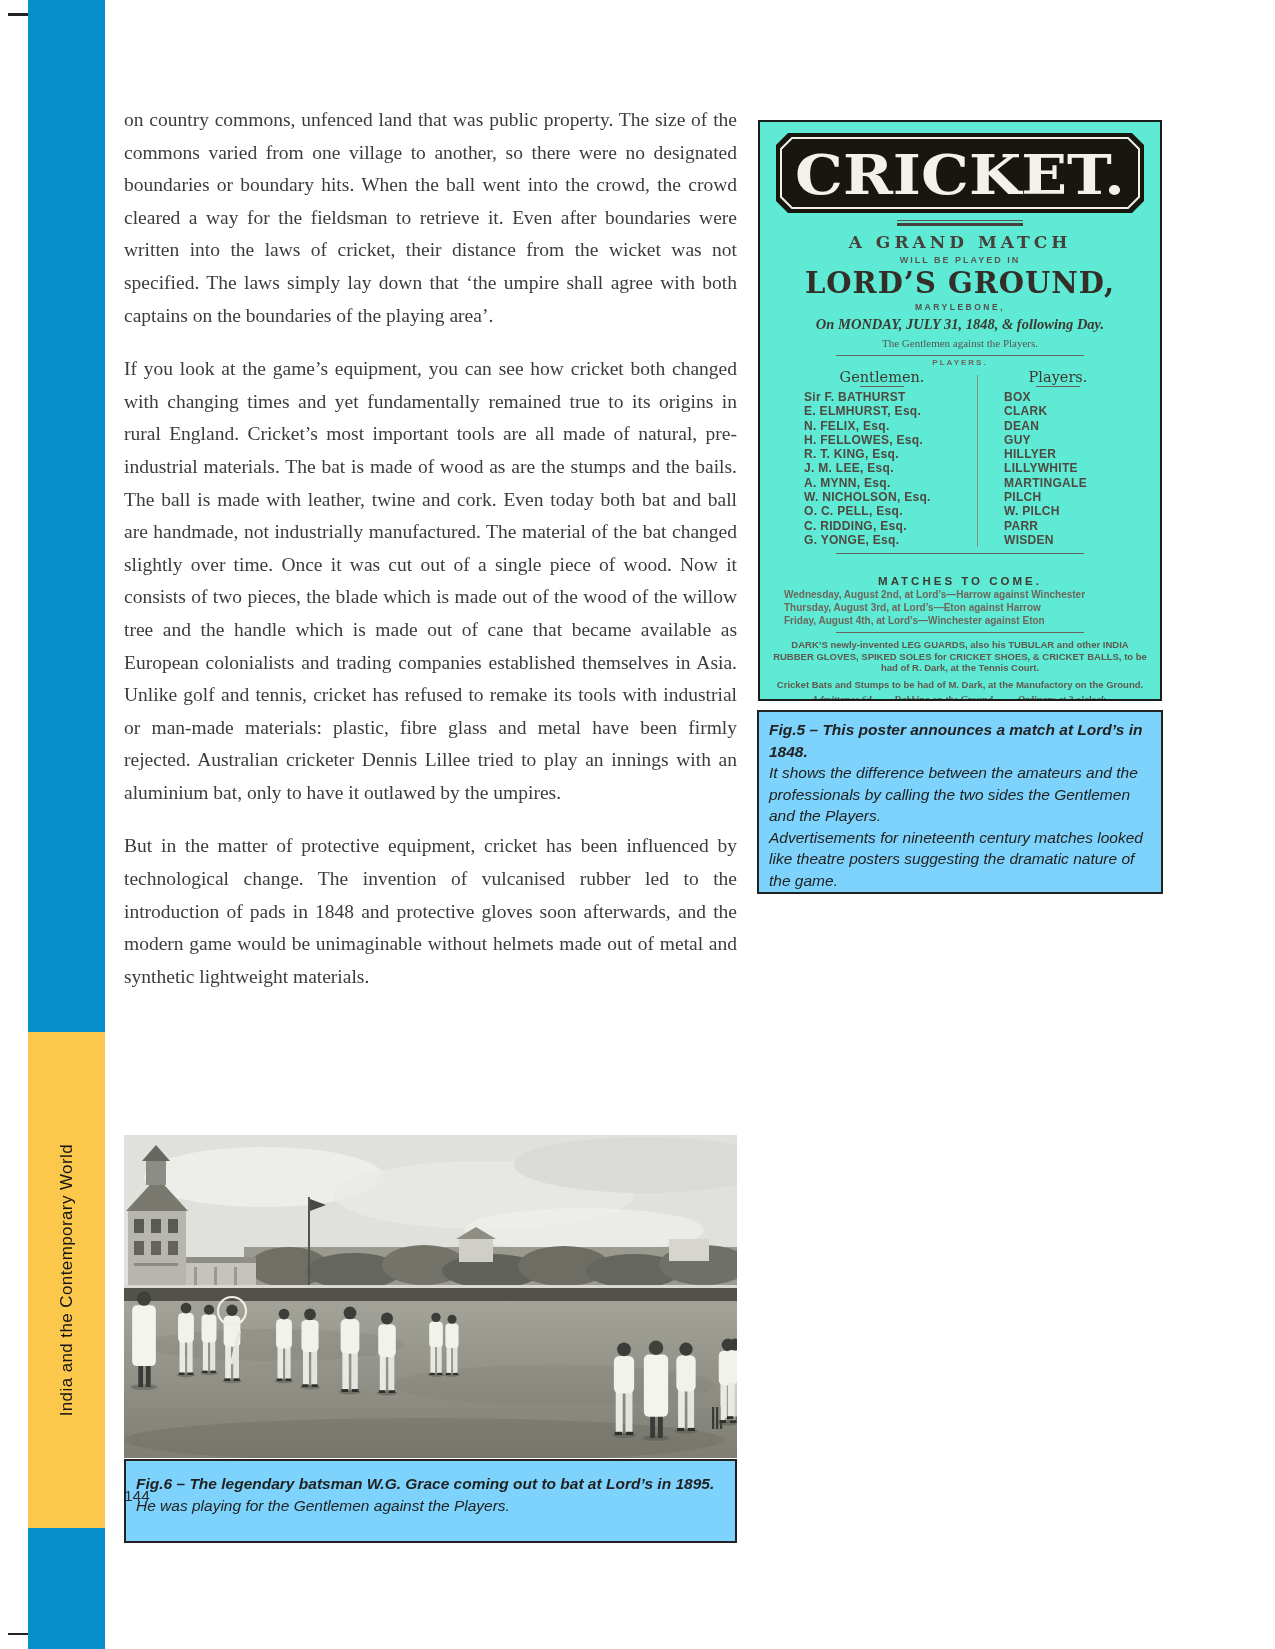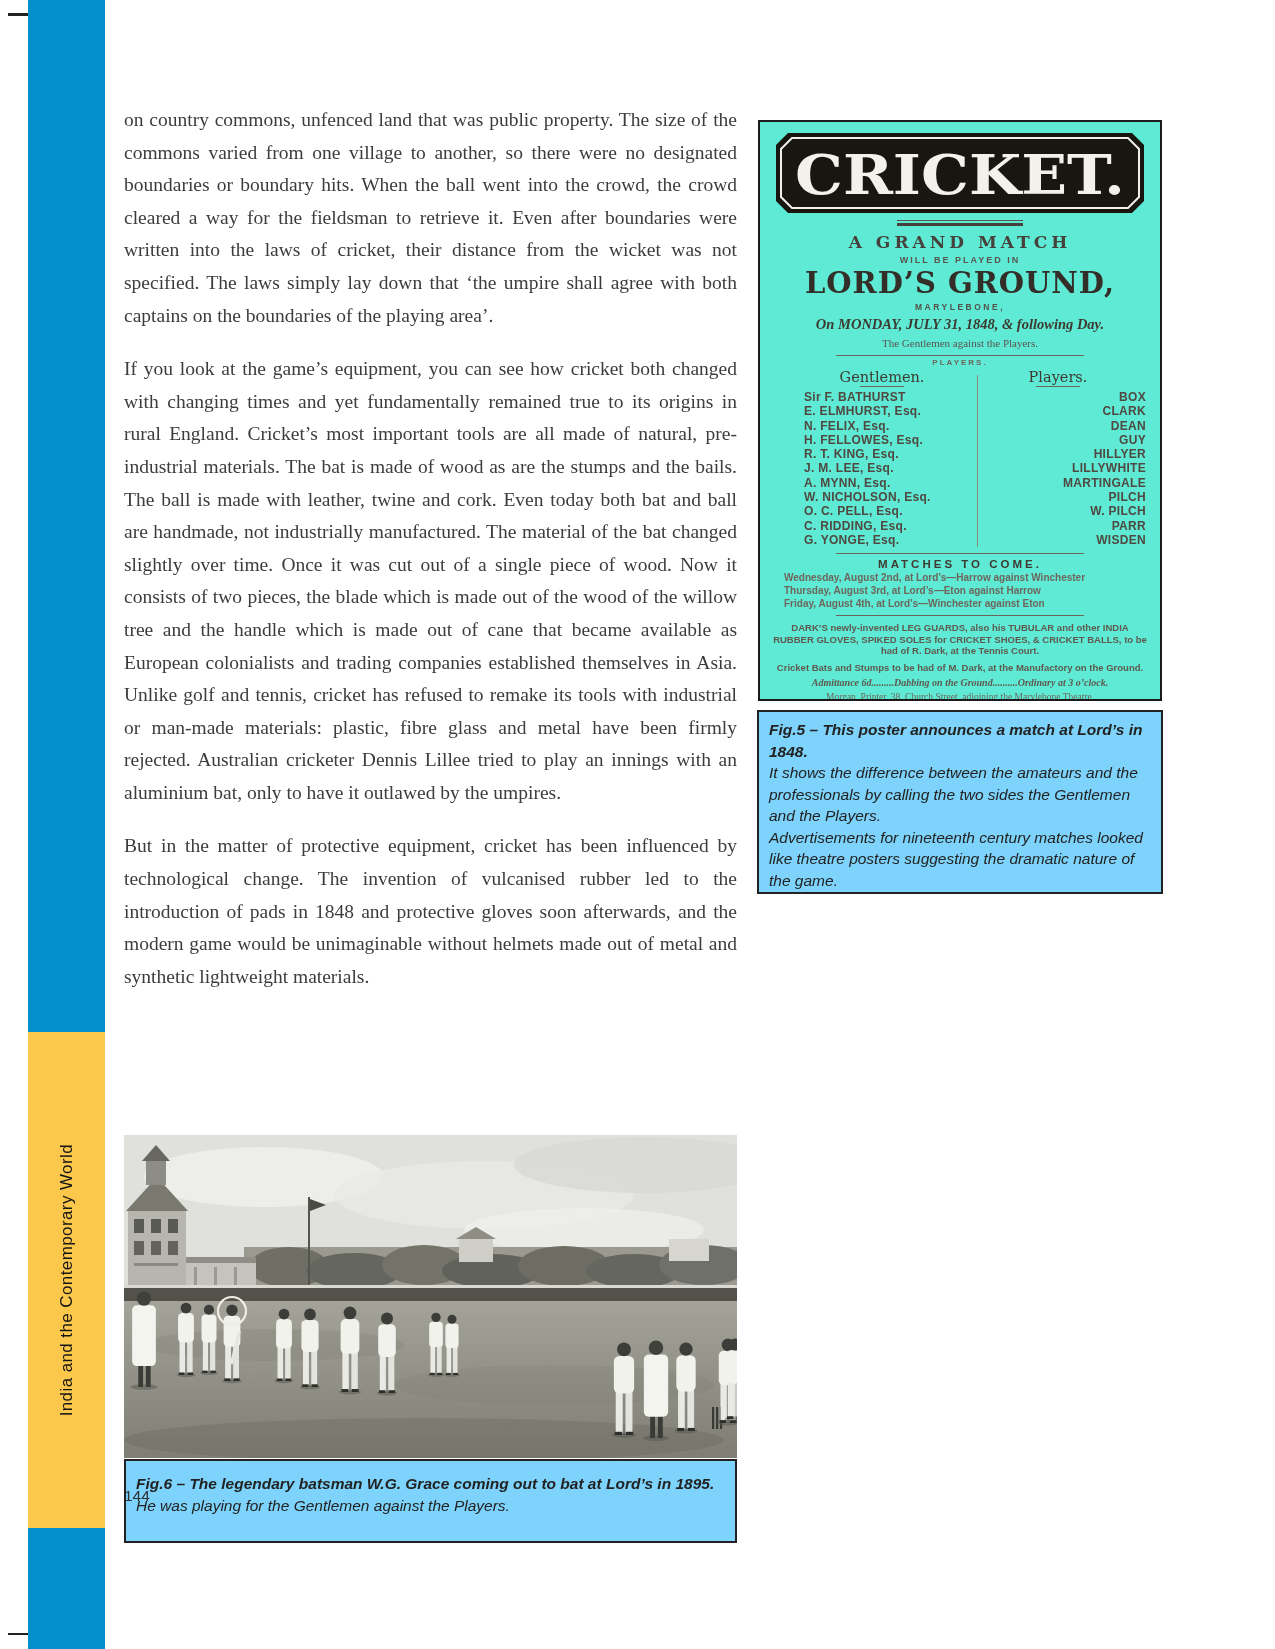--- a/index.html
+++ b/index.html
@@ -40,23 +40,23 @@
   .gents-vs{font-size:11px;color:#5a554e;margin-top:4px;}
   .rule-wide{width:62%;border-top:1.5px solid #6a645a;margin:6px auto 2px;}
   .players-sm{font-family:"Liberation Sans",sans-serif;font-size:8px;font-weight:bold;letter-spacing:2px;color:#6e675d;margin-top:1px;}
   #roster{position:relative;display:flex;text-align:left;margin:2px 14px 0 34px;
       font-family:"Liberation Sans",sans-serif;}
   .roster-col{width:50%;}
   .col-head{font-family:"DejaVu Serif",serif;font-weight:normal;font-size:14.5px;color:#3e3a32;text-align:center;}
   .head-rule{width:44px;border-top:1.5px solid #6a645a;margin:1px auto 3px;}
   .roster-name{font-size:12px;font-weight:bold;color:#4f4941;line-height:14.3px;letter-spacing:.3px;}
   #roster .left .roster-name{padding-left:10px;}
-  #roster .right .roster-name{padding-left:34px;text-align:right;}
+  #roster .right .roster-name{padding-left:34px;}
   #roster-divider{position:absolute;left:52%;top:6px;bottom:0;width:1px;background:#8d877c;}
-  .matches-head{font-family:"Liberation Sans",sans-serif;font-size:11.5px;font-weight:bold;letter-spacing:3px;color:#3f3a32;margin-top:4px;}
+  .matches-head{font-family:"Liberation Sans",sans-serif;font-size:11.5px;font-weight:bold;letter-spacing:3px;color:#3f3a32;margin-top:21px;}
   .match-line{font-family:"Liberation Sans",sans-serif;font-size:10px;font-weight:bold;color:#6e665c;
       text-align:left;margin:2px 0 0 24px;}
   .ad1{font-family:"Liberation Sans",sans-serif;font-size:9.5px;font-weight:bold;color:#5f594f;line-height:1.22;margin:6px 12px 0;}
   .ad2{font-family:"Liberation Sans",sans-serif;font-size:9.5px;font-weight:bold;color:#5f594f;margin-top:5px;}
   .ad3{font-size:10px;font-style:italic;font-weight:bold;color:#5f594f;margin-top:4px;}
   .printer{font-size:9.5px;color:#6e665c;margin-top:4px;}
 
   
   .caption-box{position:absolute;box-sizing:border-box;border:2px solid #222;background:#7dd3fc;
       font-family:"Liberation Sans",sans-serif;font-style:italic;font-size:15.5px;line-height:21.5px;color:#222;}

